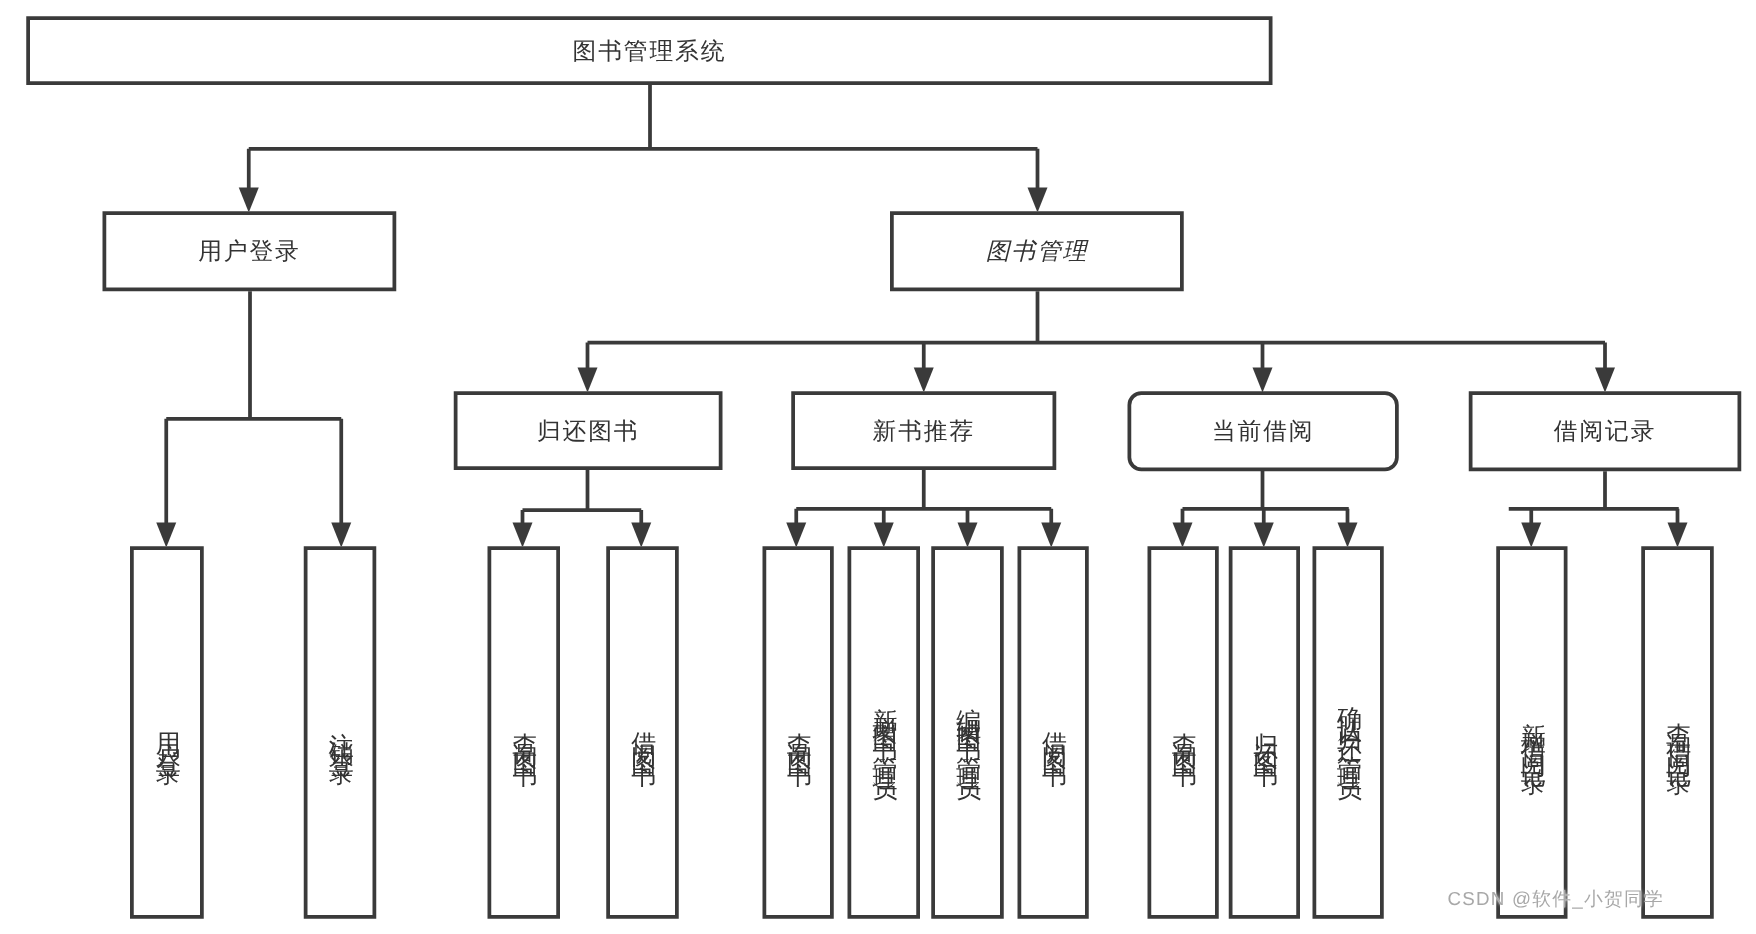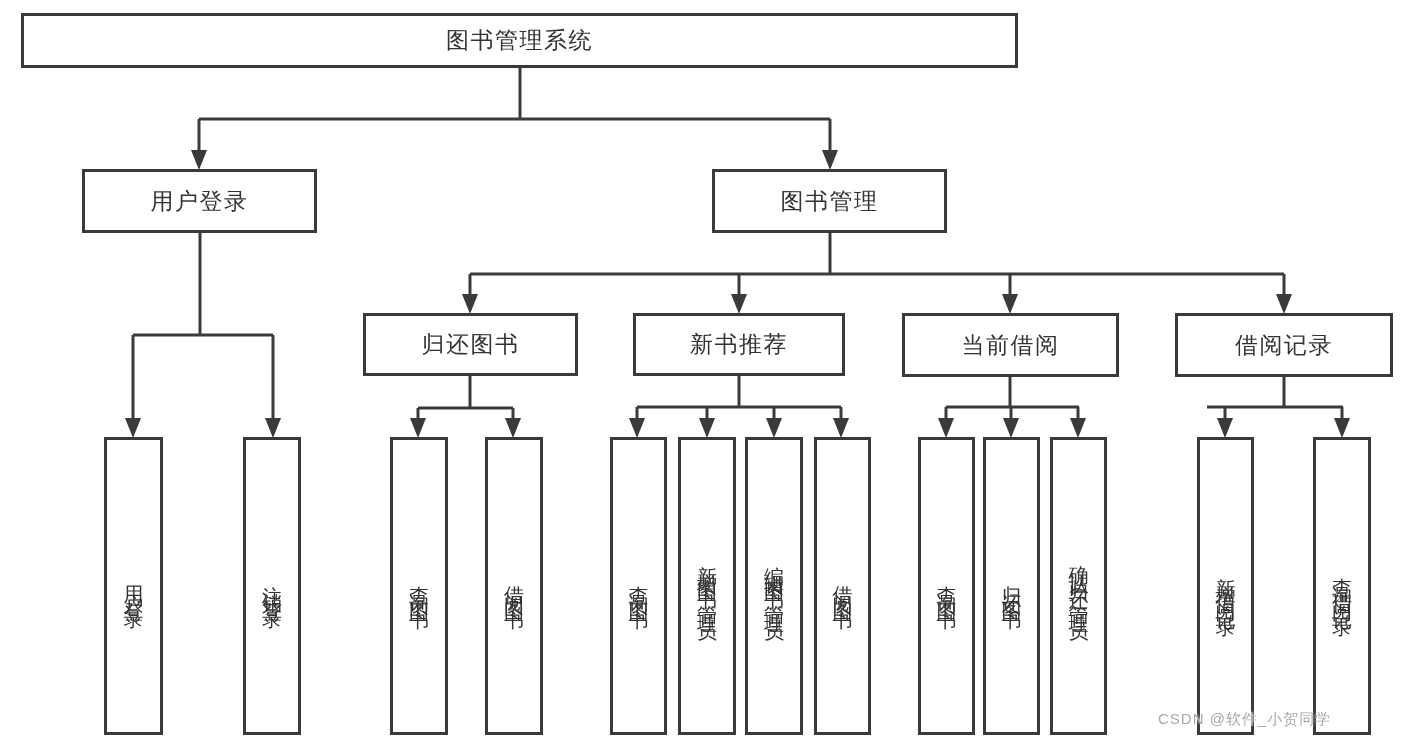--- a/index.html
+++ b/index.html
@@ -14,32 +14,32 @@
     font-family:"Liberation Sans",sans-serif;overflow:hidden;
   }
   svg.wires{position:absolute;left:0;top:0;width:1405px;height:747px;}
   .wires path.ln{stroke:var(--line);stroke-width:3;fill:none;}
   .wires polygon.tri{fill:var(--line);stroke:none;}
   .node{
     position:absolute;background:#fff;border:3px solid var(--line);
     color:var(--text);display:flex;align-items:center;justify-content:center;
     box-sizing:border-box;text-align:center;
   }
-  .h{font-size:23px;letter-spacing:1.5px;}
+  .h{font-size:19px;letter-spacing:1.5px;}
   .v{
     writing-mode:vertical-rl;text-orientation:mixed;
     font-size:20px;letter-spacing:8px;line-height:1.15;
   }
   
   #n-root{left:21px;top:13px;width:997px;height:55px;}
   #n-user-login{left:82px;top:169px;width:235px;height:64px;}
-  #n-book-mgmt{left:712px;top:169px;width:235px;height:64px;}
+  #n-book-mgmt{left:712px;top:169px;width:235px;height:64px;font-style:italic;}
   #n-new-book{left:363px;top:313px;width:215px;height:63px;}
   #n-book-borrow{left:633px;top:313px;width:212px;height:63px;}
-  #n-current-borrow{left:902px;top:313px;width:217px;height:64px;}
+  #n-current-borrow{left:902px;top:313px;width:217px;height:64px;border-radius:11px;}
   #n-borrow-record{left:1175px;top:313px;width:218px;height:64px;}
   
   .leaf{top:437px;height:298px;}
   #n-leaf-user-login{left:104px;width:59px;}
   #n-leaf-logout{left:243px;width:58px;}
   #n-leaf-nb-query{left:390px;width:58px;}
   #n-leaf-nb-borrow{left:485px;width:58px;}
   #n-leaf-bb-query{left:610px;width:57px;}
   #n-leaf-bb-add{left:678px;width:58px;}
   #n-leaf-bb-edit{left:745px;width:58px;}

